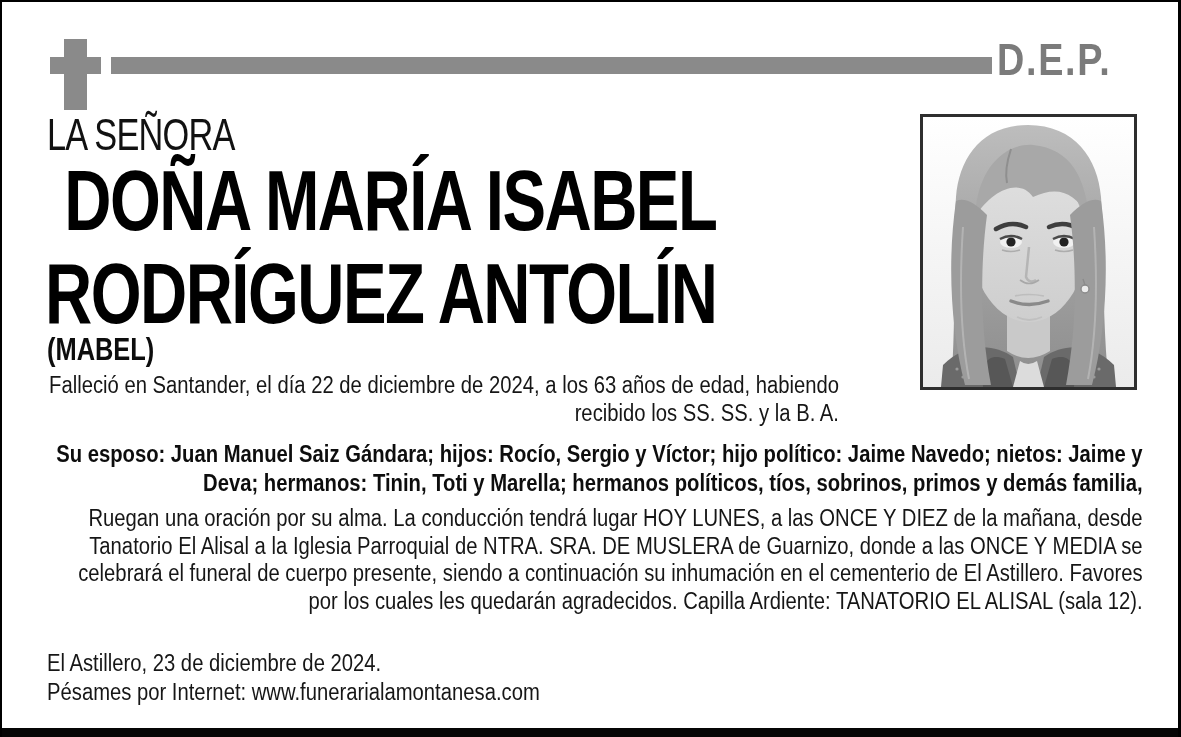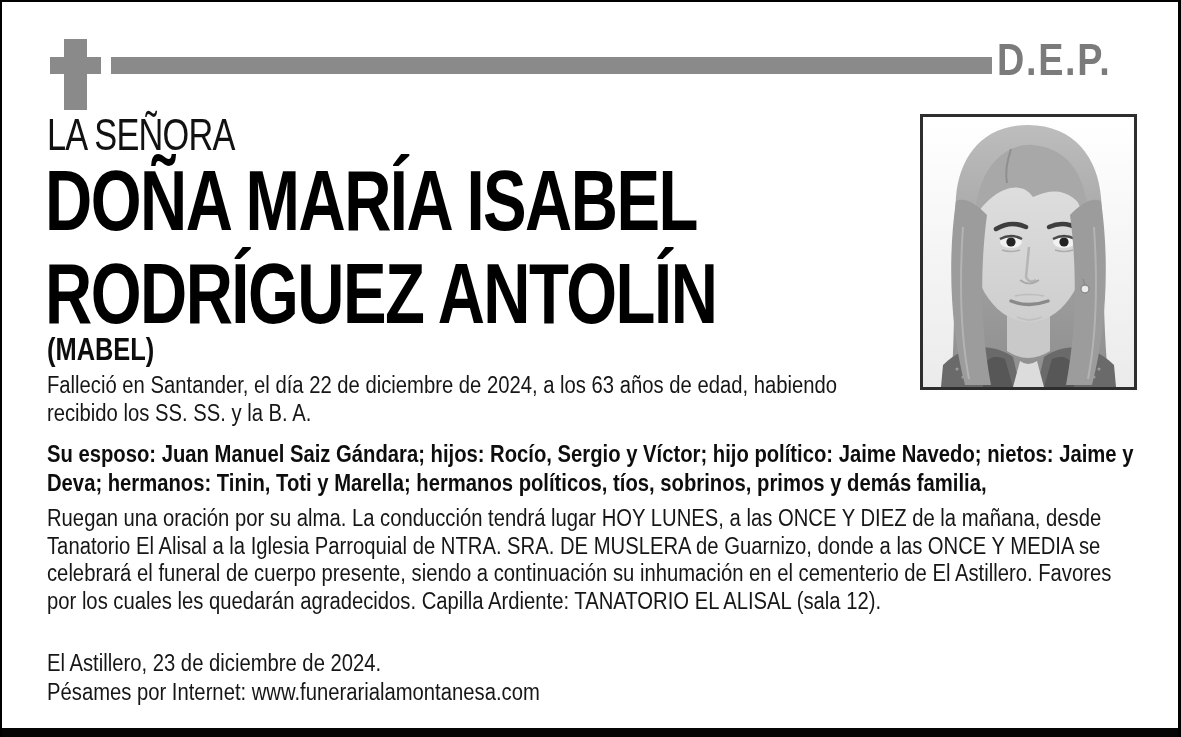--- a/index.html
+++ b/index.html
@@ -7,20 +7,21 @@
     position:relative;
     width:1181px;height:737px;
     box-sizing:border-box;
     background:#ffffff;
     border-top:2px solid #000;
     border-left:2px solid #000;
     border-right:3px solid #000;
     overflow:hidden;
     font-family:"Liberation Sans","DejaVu Sans",sans-serif;
     color:#141414;
+    text-align:right;
   }
   
   .cross-v{position:absolute;left:62px;top:37px;width:23px;height:71px;background:#8a8a8a;}
   .cross-h{position:absolute;left:48px;top:55px;width:51px;height:17px;background:#8a8a8a;}
   .rule{position:absolute;left:109px;top:55px;width:881px;height:17px;background:#8a8a8a;}
   .dep{
     position:absolute;left:995px;top:32px;
     font-size:45px;font-weight:bold;color:#7b7b7b;
     letter-spacing:2px;white-space:nowrap;
     transform:scaleX(0.84);transform-origin:left top;

